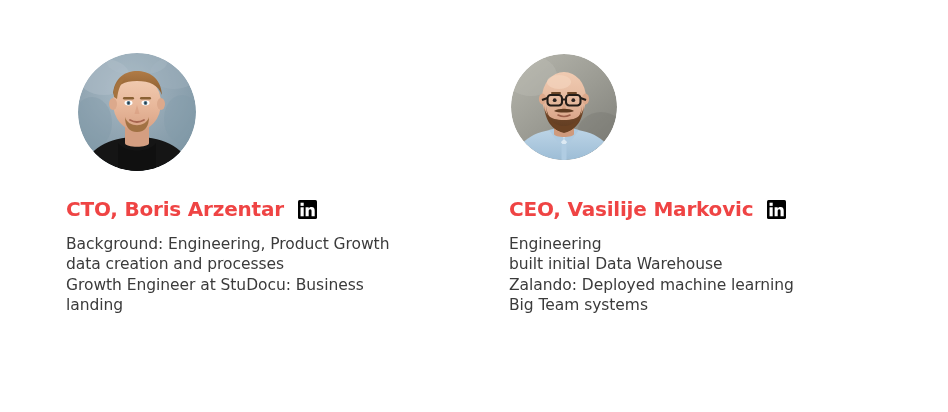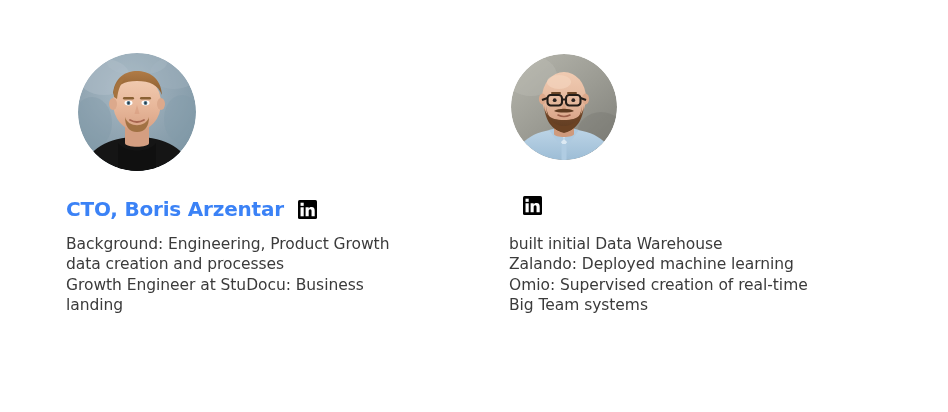--- a/index.html
+++ b/index.html
@@ -55,21 +55,21 @@
     align-items: center;
     white-space: nowrap;
   }
   .profile--left  .headline { top: 196px; }
   .profile--right .headline { top: 196px; }
 
   .headline-text {
     font-family: "DejaVu Sans", "Liberation Sans", sans-serif;
     font-size: 20px;
     font-weight: 700;
-    color: #3b82f6;
+    color: #ef4444;
     letter-spacing: -0.2px;
     line-height: 26px;
   }
   .li-icon {
     display: inline-block;
     margin-left: 14px;
     width: 19px;
     height: 19px;
     flex: 0 0 auto;
   }
@@ -252,31 +252,32 @@
 
             <path d="M43 57 C47 54 59 54 63 57 C59 59 47 59 43 57 Z" fill="#5d3a20"></path>
 
             <path d="M47 61 Q53 64 59 61" stroke="#9c5f4a" stroke-width="1.6" fill="none" stroke-linecap="round"></path>
           </g>
         </svg>
       </div>
     </div>
 
     <div class="headline">
+      <span class="headline-text">CEO, Vasilije Markovic</span>
       <a class="li-icon" href="#" aria-label="LinkedIn">
         <svg width="19" height="19" viewBox="0 0 24 24">
           <rect x="0" y="0" width="24" height="24" rx="2" fill="#000000"></rect>
           <rect x="3.2" y="9.2" width="4" height="11.4" fill="#ffffff"></rect>
           <rect x="3.2" y="3.4" width="4" height="4" fill="#ffffff"></rect>
           <path d="M9.6 9.2 h3.9 v1.6 c0.8 -1.3 2.2 -1.9 3.7 -1.9 c3 0 3.9 1.8 3.9 4.6 v7.1 h-4 v-6.3 c0 -1.5 -0.3 -2.5 -1.7 -2.5 c-1.4 0 -1.9 1 -1.9 2.5 v6.3 h-3.9 Z" fill="#ffffff"></path>
         </svg>
       </a>
     </div>
 
     <div class="bio">
+      <span class="bio-line">Engineering</span>
       <span class="bio-line">built initial Data Warehouse</span>
       <span class="bio-line">Zalando: Deployed machine learning</span>
-      <span class="bio-line">Omio: Supervised creation of real-time</span>
       <span class="bio-line">Big Team systems</span>
     </div>
   </div>
 
 </div>
 
 </body></html>

